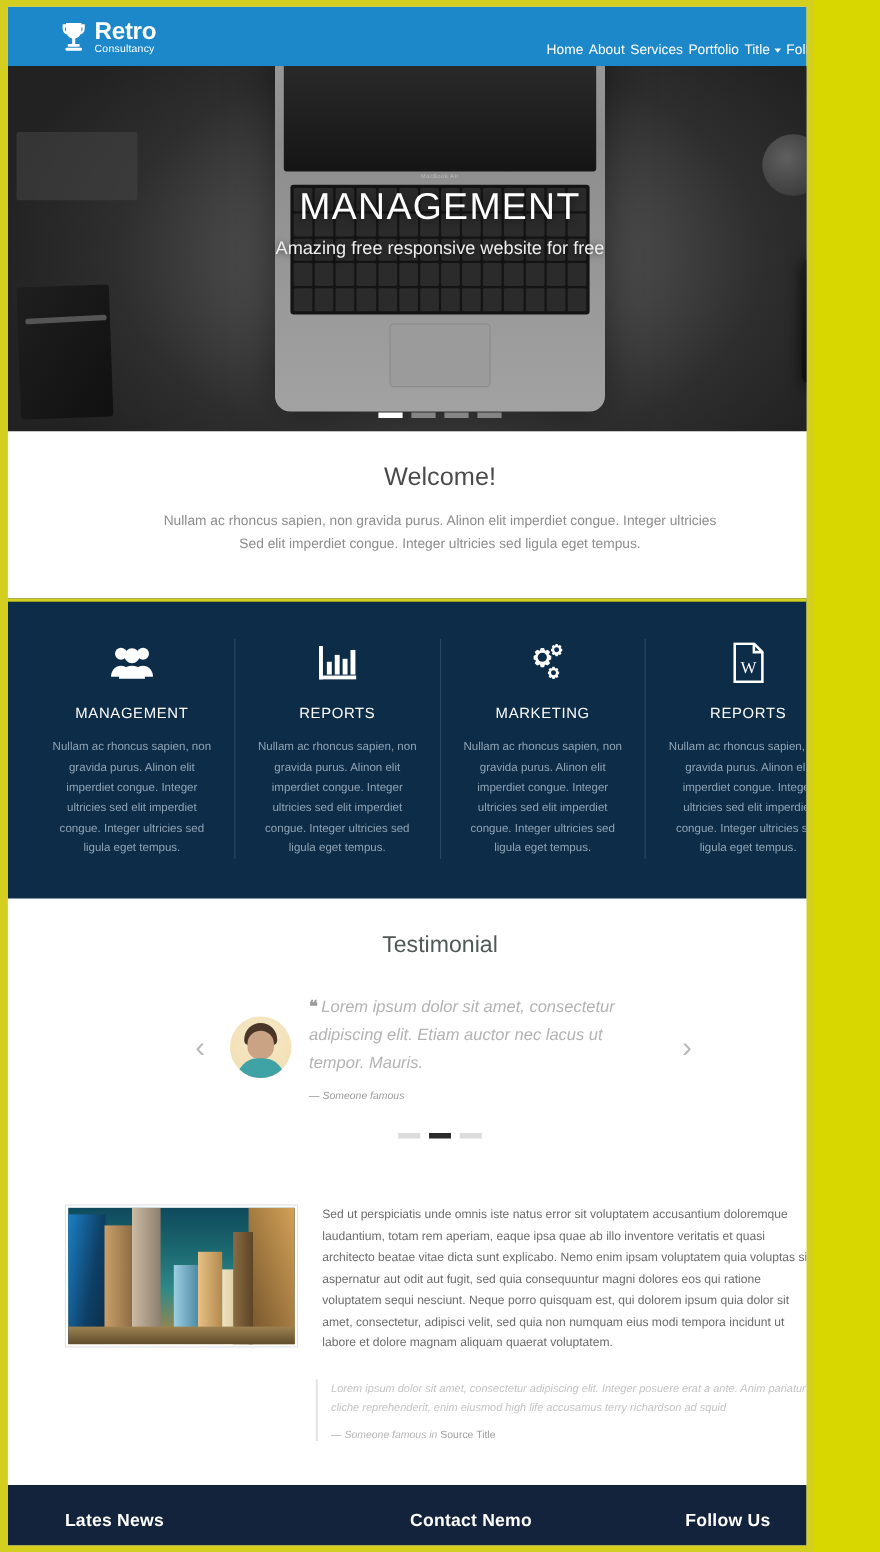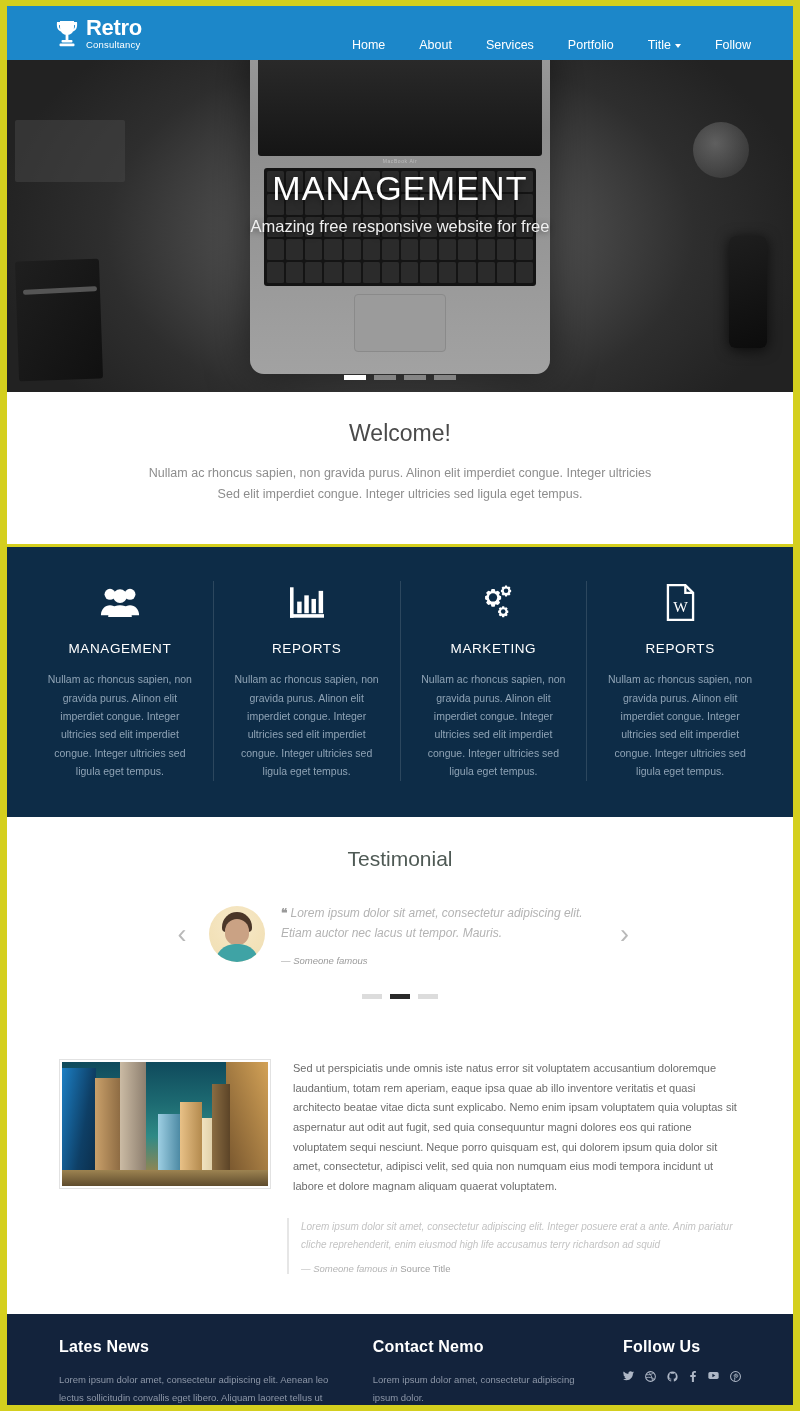--- a/index.html
+++ b/index.html
@@ -4,21 +4,21 @@
 <style>
   * { box-sizing: border-box; margin: 0; padding: 0; }
   html, body {
     width: 800px; height: 1411px;
     font-family: "Liberation Sans", sans-serif;
     background: #d8d800;
     overflow: hidden;
   }
   #page {
     position: relative;
-    width: 800px; height: 1411px;
+    width: 740px; height: 1411px;
     background: #d4cf1e;
     border-left: 7px solid #d4cf1e;
     border-right: 7px solid #d4cf1e;
     border-top: 6px solid #d4cf1e;
     border-bottom: 6px solid #d4cf1e;
     overflow: hidden;
   }
   #inner {
     width: 786px; height: 1399px;
     background: #ffffff;
@@ -41,21 +41,21 @@
   .trophy { width: 24px; height: 27px; position: relative; flex: 0 0 auto; }
   .brand-text { line-height: 1; }
   .brand-name {
     color: #fff; font-size: 22px; font-weight: bold;
     letter-spacing: -0.3px; display: block;
   }
   .brand-sub {
     color: #fff; font-size: 9.5px; display: block;
     margin-top: 1px; letter-spacing: 0.2px;
   }
-  .nav { display: flex; align-items: center; gap: 34px; margin-top: 24px; }
+  .nav { display: flex; align-items: center; gap: 5px; margin-top: 24px; }
   .nav-item {
     color: #ffffff; font-size: 12.5px; cursor: pointer;
     white-space: nowrap;
   }
   .caret {
     display: inline-block; margin-left: 4px;
     border-left: 3.5px solid transparent;
     border-right: 3.5px solid transparent;
     border-top: 4px solid #fff;
     vertical-align: middle;
@@ -213,21 +213,21 @@
     background:#caa284; border-radius:12px 12px 11px 11px;
   }
   .av-body {
     position:absolute; left:6px; bottom:-6px; width:44px; height:24px;
     background:#3fa3a5; border-radius:20px 20px 0 0;
   }
   .tst-quote {
     text-align: left; max-width: 310px;
   }
   .tst-text {
-    font-size: 12px; color: #b3b3b3; font-style: italic; line-height: 1.7;
+    font-size: 15px; color: #b3b3b3; font-style: italic; line-height: 1.7;
   }
   .qmark { font-weight: bold; font-style: normal; color:#9a9a9a; margin-right:3px;}
   .tst-author {
     font-size: 9.5px; color: #9b9b9b; font-style: italic; margin-top: 12px;
   }
   .tst-dots {
     display: flex; justify-content: center; gap: 8px; margin-top: 28px;
   }
   .tst-dot { width: 20px; height: 5px; background: #dcdcdc; cursor: pointer;}
   .tst-dot.active { background: #2a2a2a; }

